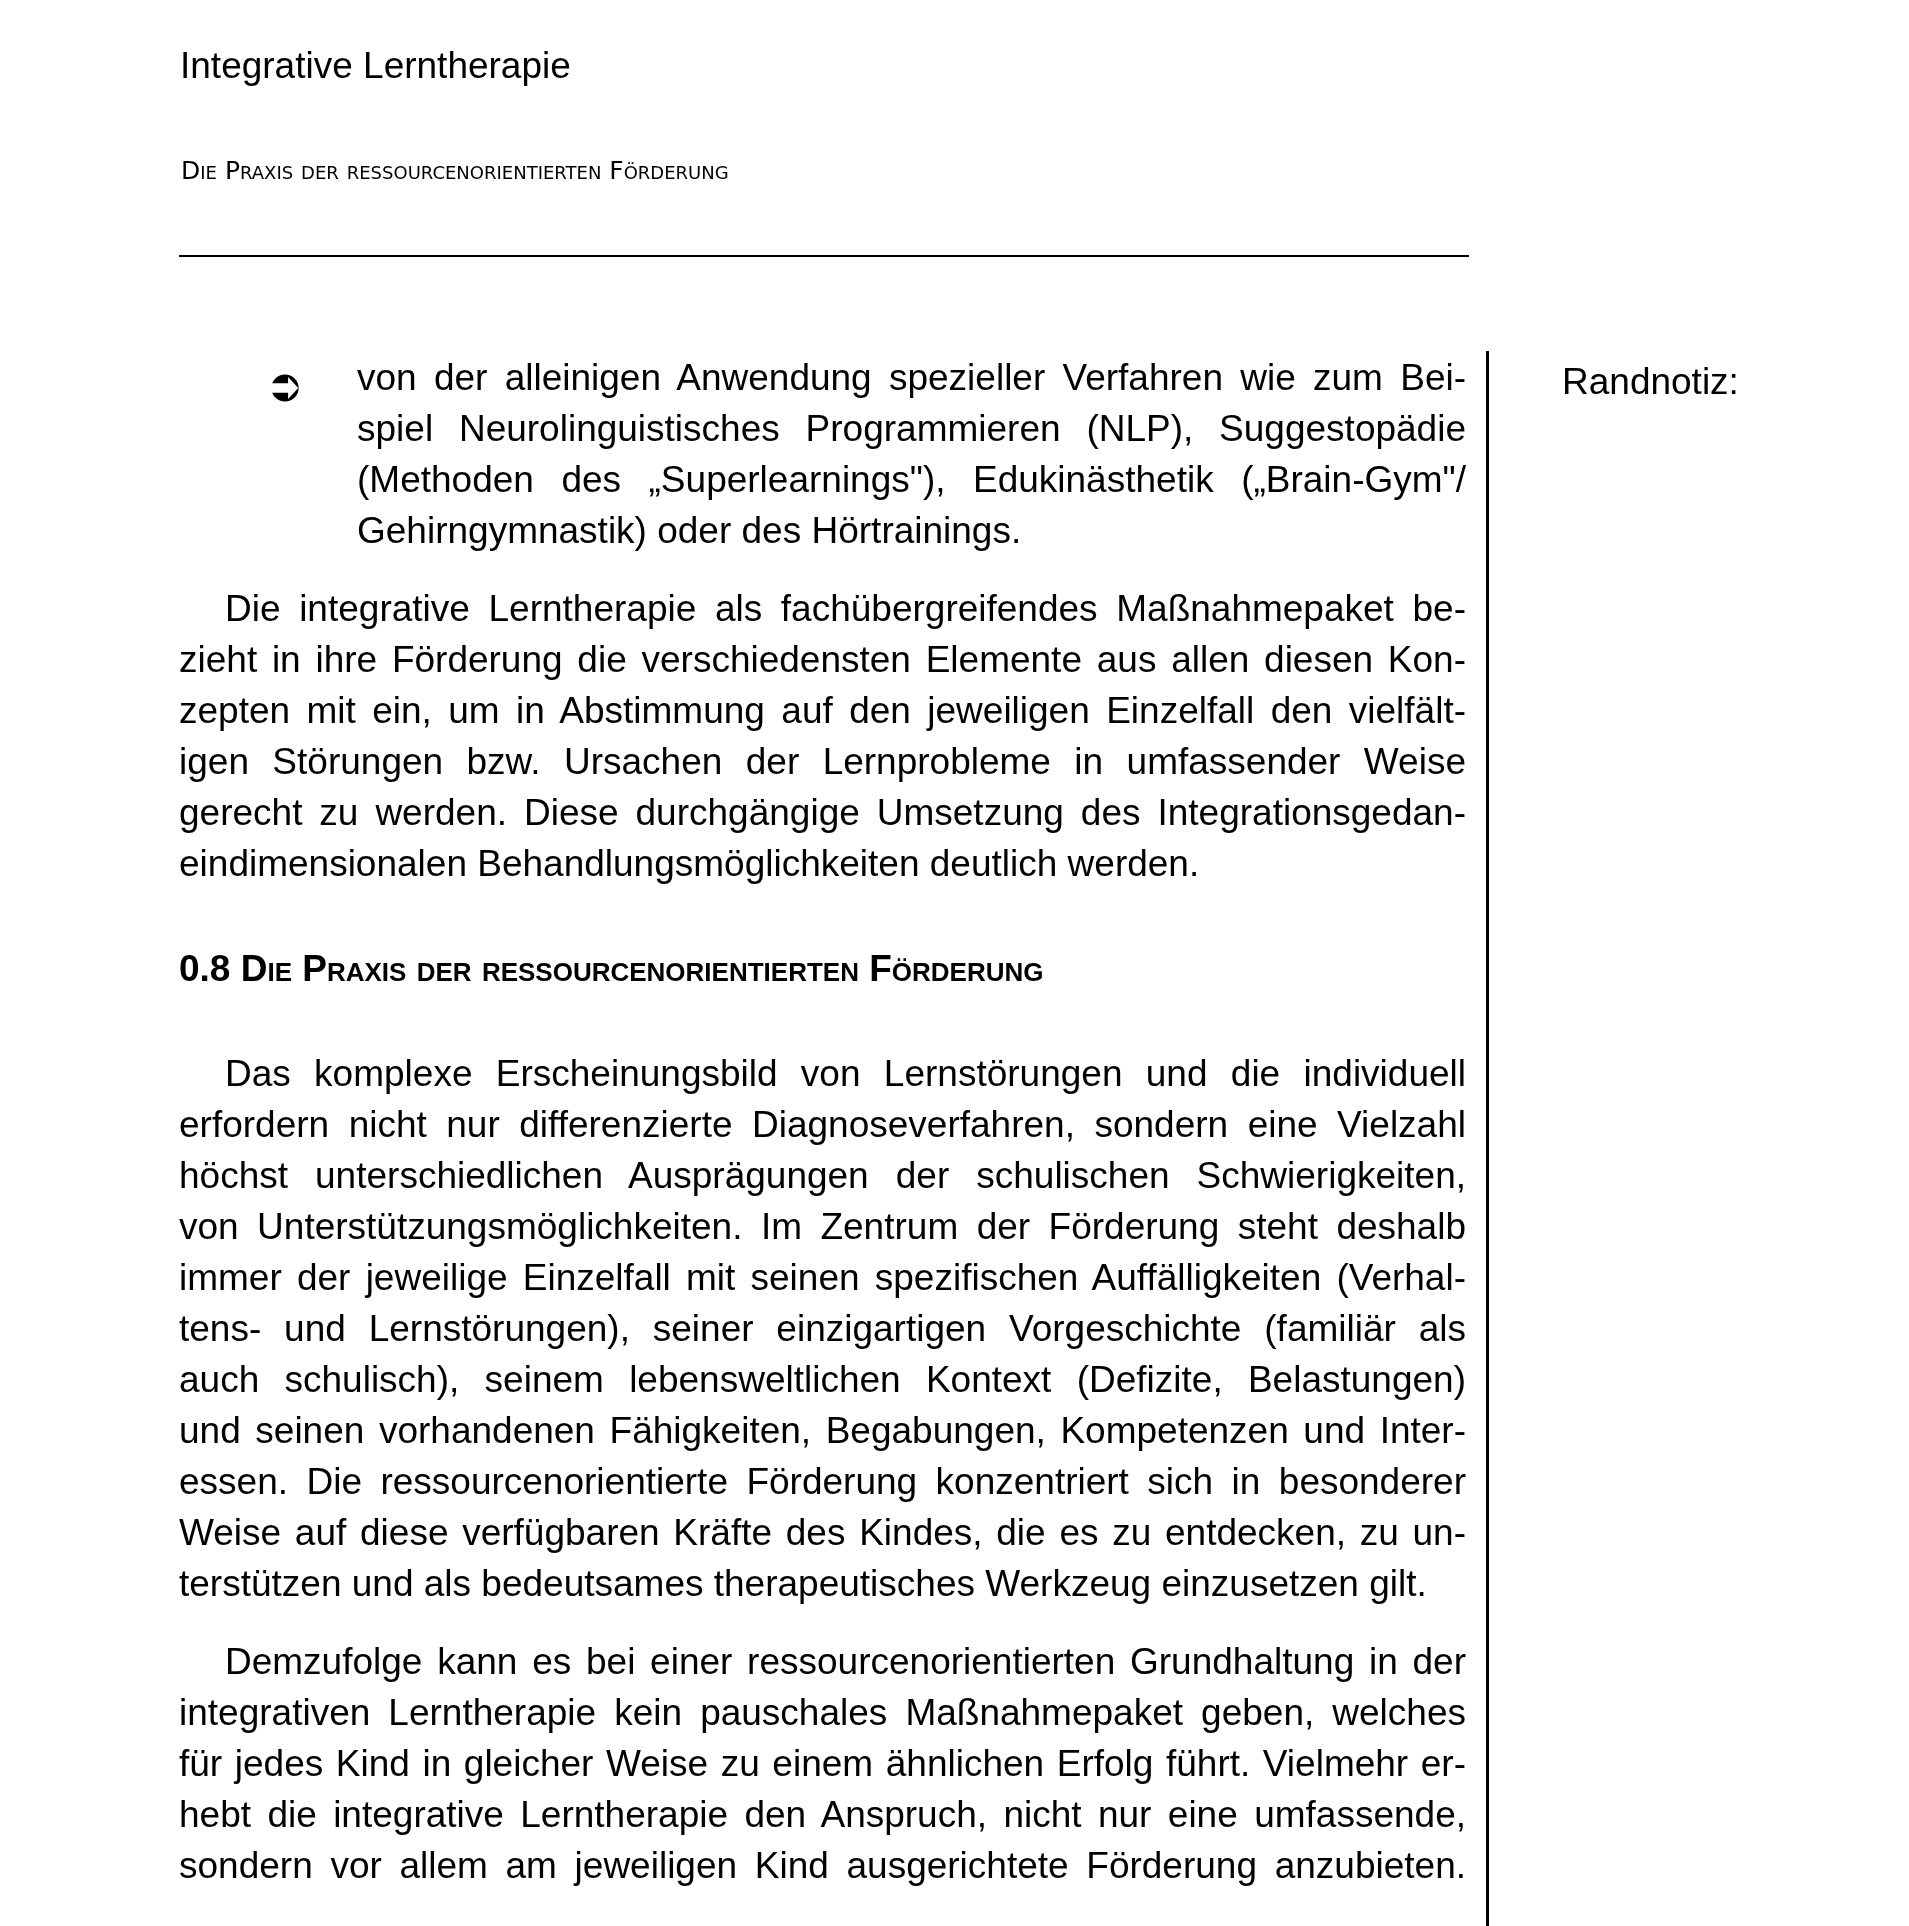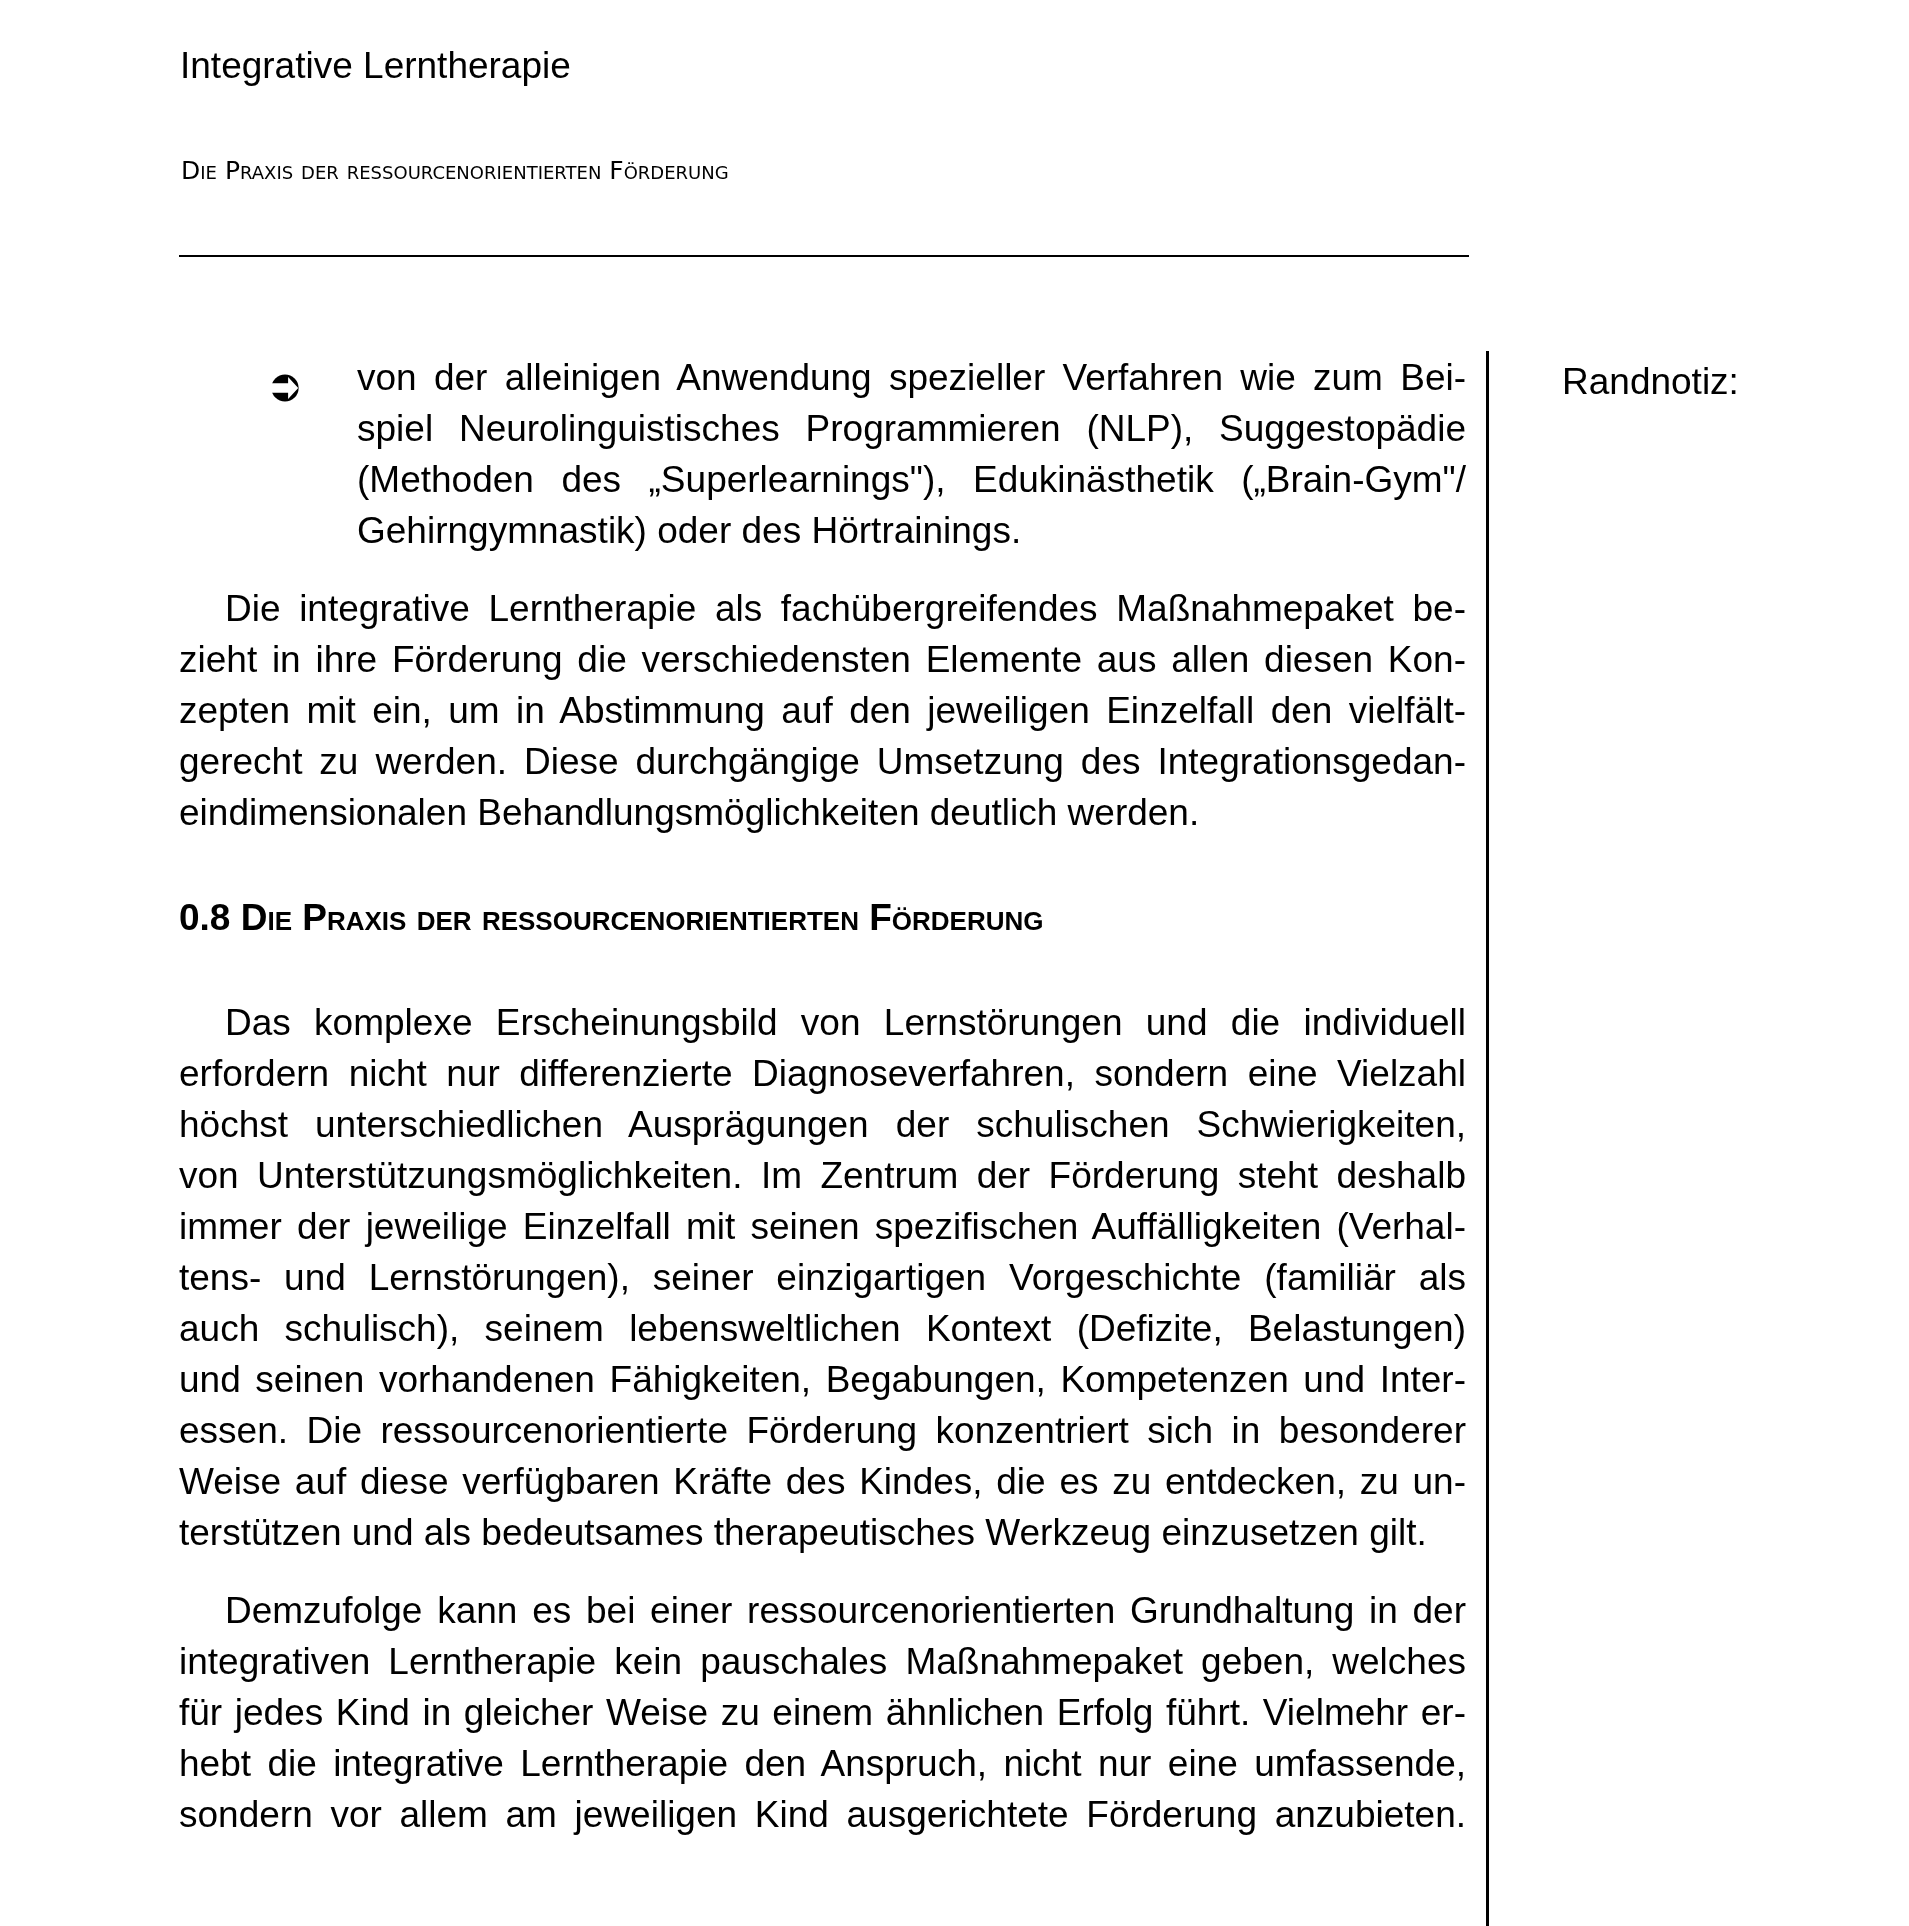--- a/index.html
+++ b/index.html
@@ -115,20 +115,21 @@
     <span class="line">von der alleinigen Anwendung spezieller Verfahren wie zum Bei-</span>
     <span class="line">spiel Neurolinguistisches Programmieren (NLP), Suggestopädie</span>
     <span class="line">(Methoden des „Superlearnings"), Edukinästhetik („Brain-Gym"/</span>
     <span class="line last">Gehirngymnastik) oder des Hörtrainings.</span>
   </div>
 
   <div class="para-block" style="margin-bottom:27px;">
     <span class="line" style="padding-left:46px;">Die integrative Lerntherapie als fachübergreifendes Maßnahmepaket be-</span>
     <span class="line">zieht in ihre Förderung die verschiedensten Elemente aus allen diesen Kon-</span>
     <span class="line">zepten mit ein, um in Abstimmung auf den jeweiligen Einzelfall den vielfält-</span>
+    <span class="line">igen Störungen bzw. Ursachen der Lernprobleme in umfassender Weise</span>
     <span class="line">gerecht zu werden. Diese durchgängige Umsetzung des Integrationsgedan-</span>
     <span class="line last">eindimensionalen Behandlungsmöglichkeiten deutlich werden.</span>
   </div>
 
   <div class="section-heading">
     <span>0.8</span>
     <span class="sc">Die Praxis der ressourcenorientierten Förderung</span>
   </div>
 
   <div class="para-block" style="margin-bottom:27px;">

